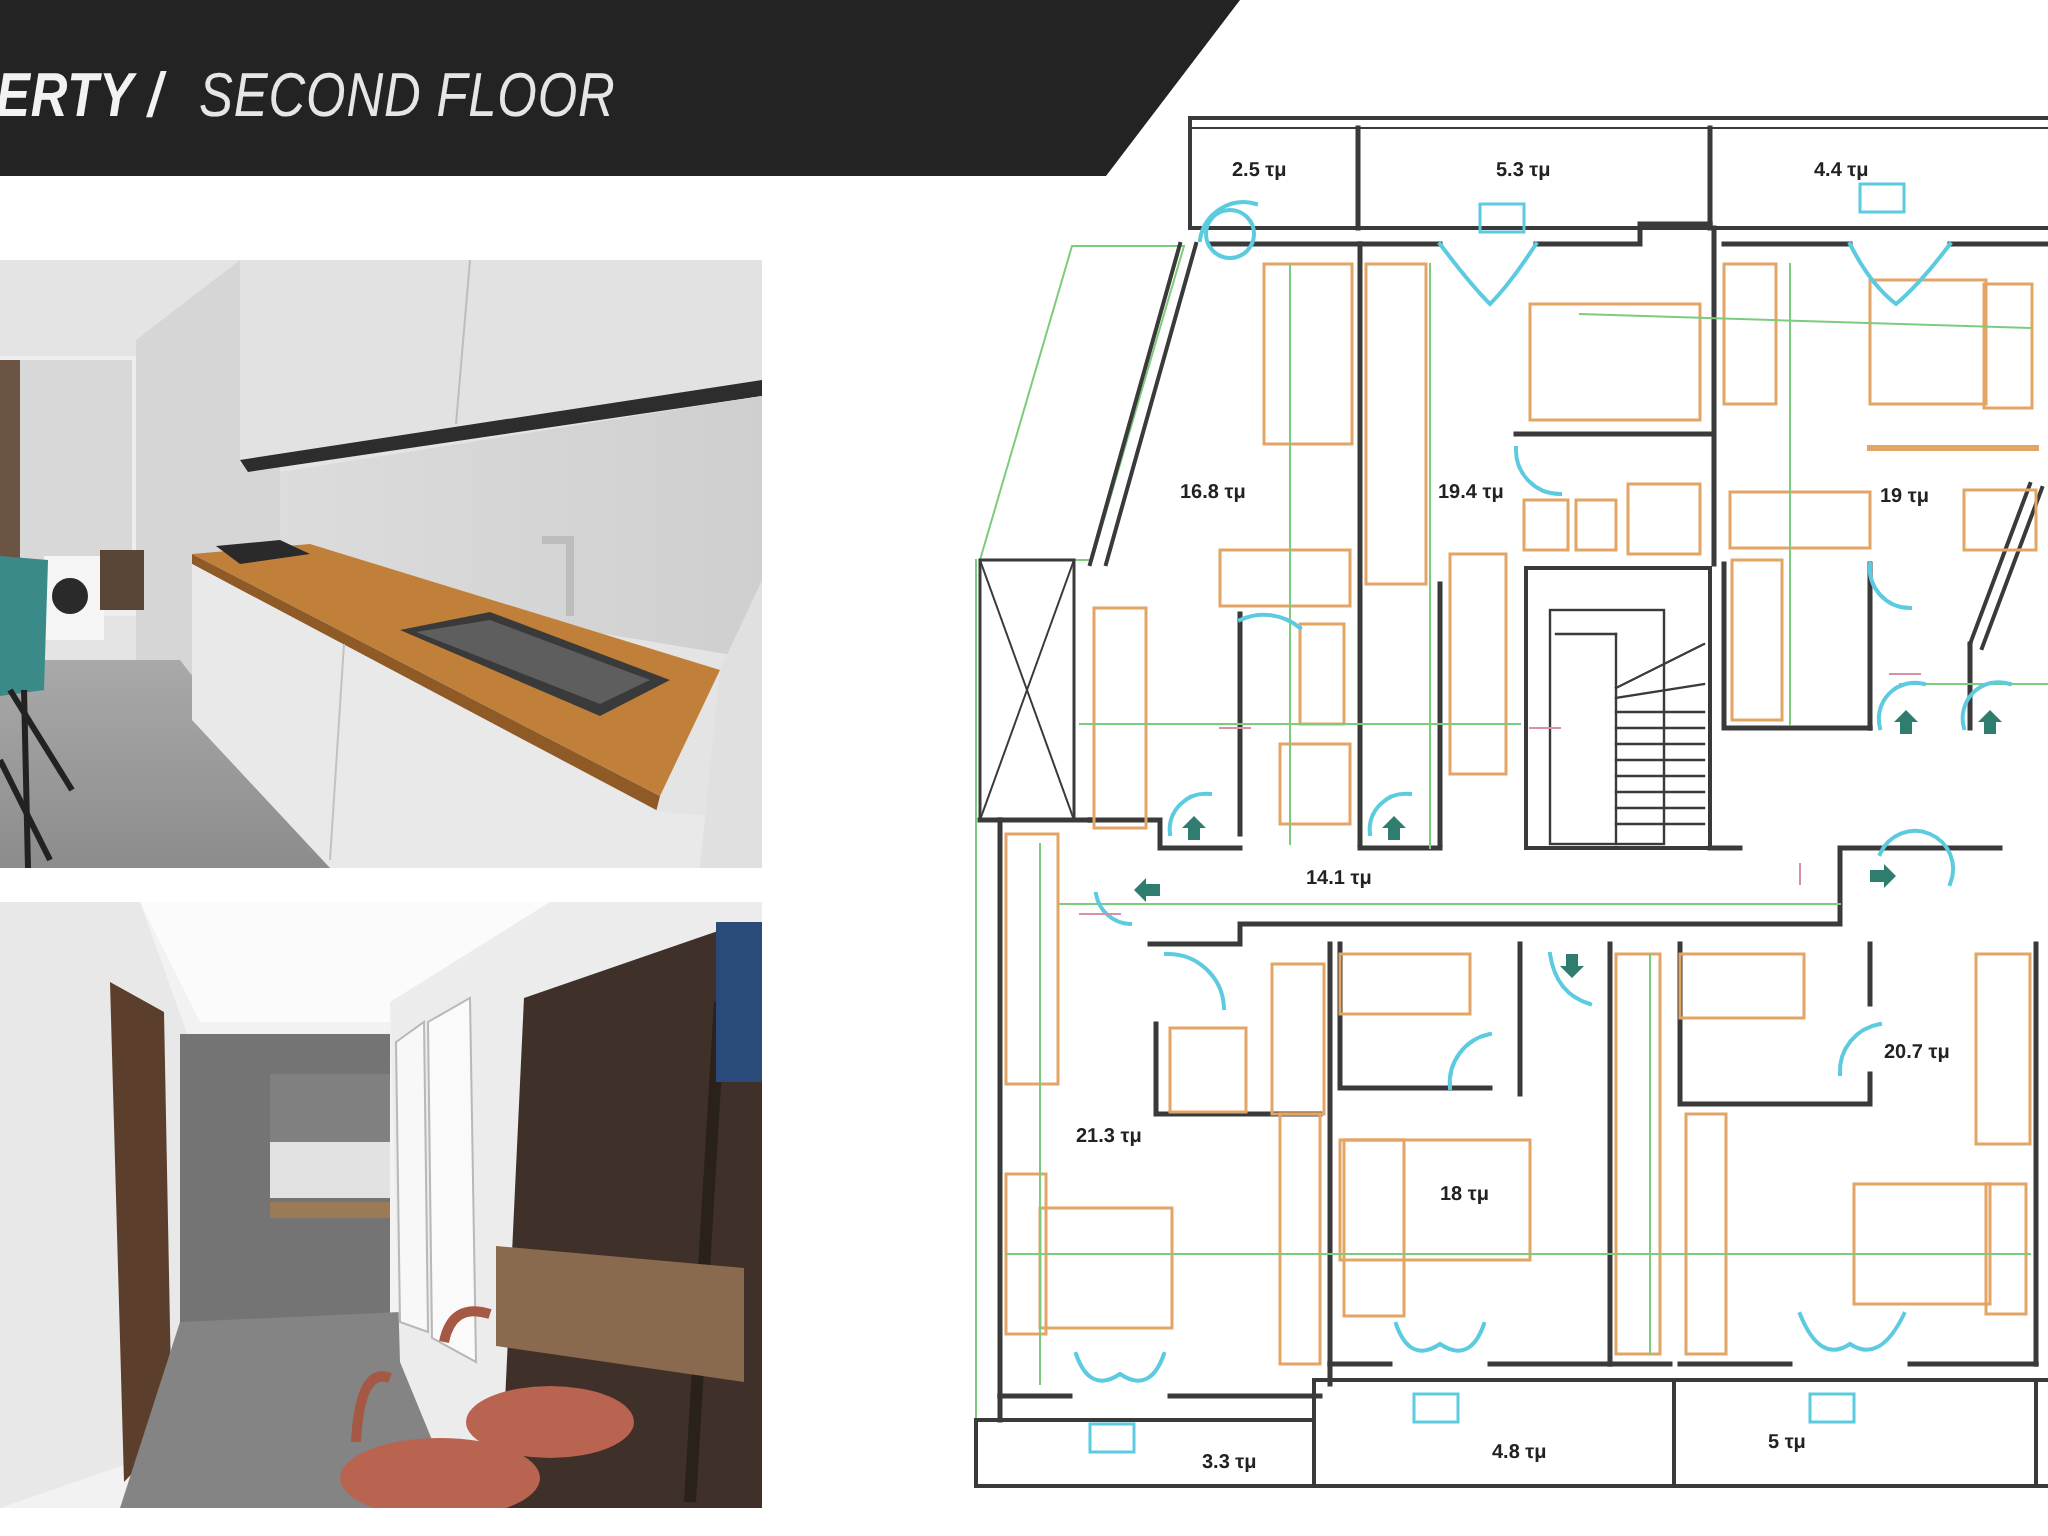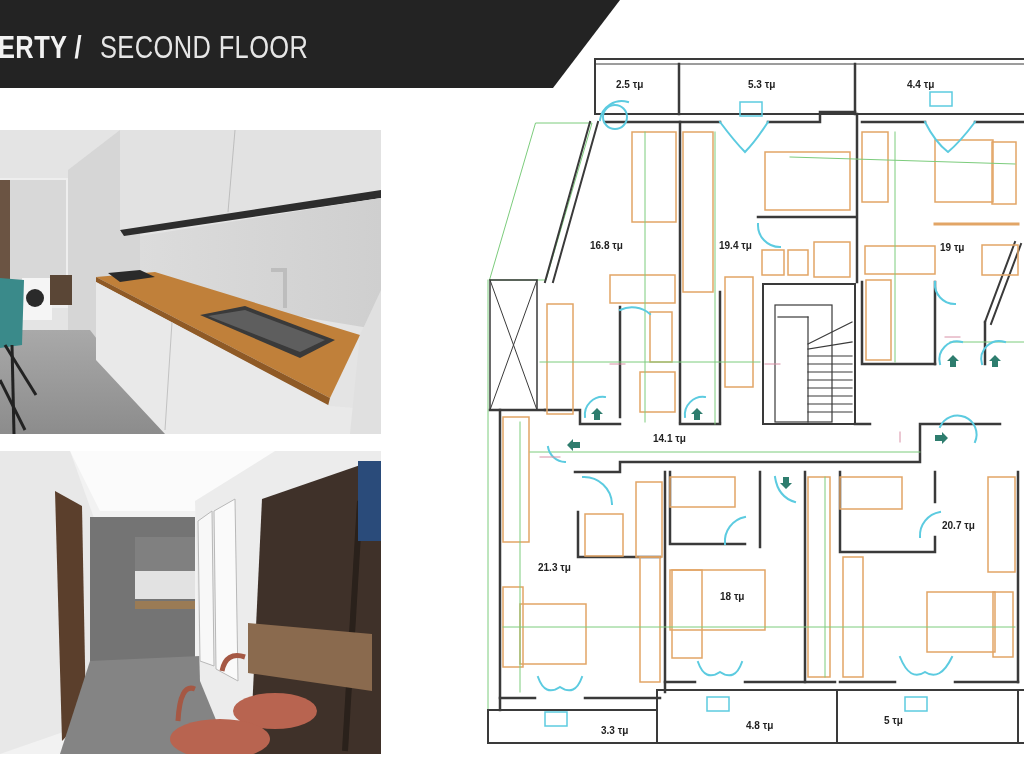--- a/index.html
+++ b/index.html
@@ -1,17 +1,17 @@
 <!DOCTYPE html>
 <html><head>
 <meta charset="utf-8">
 <style>
   html,body{margin:0;padding:0;}
   body{width:1024px;height:768px;overflow:hidden;background:#ffffff;position:relative;font-family:"Liberation Sans",sans-serif;}
-  #banner{position:absolute;left:0;top:0;width:1024px;height:90px;}
+  #banner{position:absolute;left:0;top:0;width:1024px;height:90px;font-style:italic;}
   #banner svg{position:absolute;left:0;top:0;}
   .title{position:absolute;top:28px;left:-2px;white-space:nowrap;color:#f2f2f2;font-family:"Liberation Sans",sans-serif;font-size:31px;line-height:40px;transform:scaleX(0.82);transform-origin:left center;letter-spacing:0.5px;}
   .title .bold{font-weight:bold;}
   .title .light{font-weight:normal;margin-left:22px;color:#e6e6e6;}
   .render{position:absolute;overflow:hidden;}
   #render-kitchen{left:0;top:130px;width:381px;height:304px;}
   #render-hall{left:0;top:451px;width:381px;height:303px;}
   #plan{position:absolute;left:480px;top:52px;width:544px;height:708px;}
   .lbl{font-family:"Liberation Sans",sans-serif;font-size:10px;font-weight:bold;fill:#222;}
 </style>

